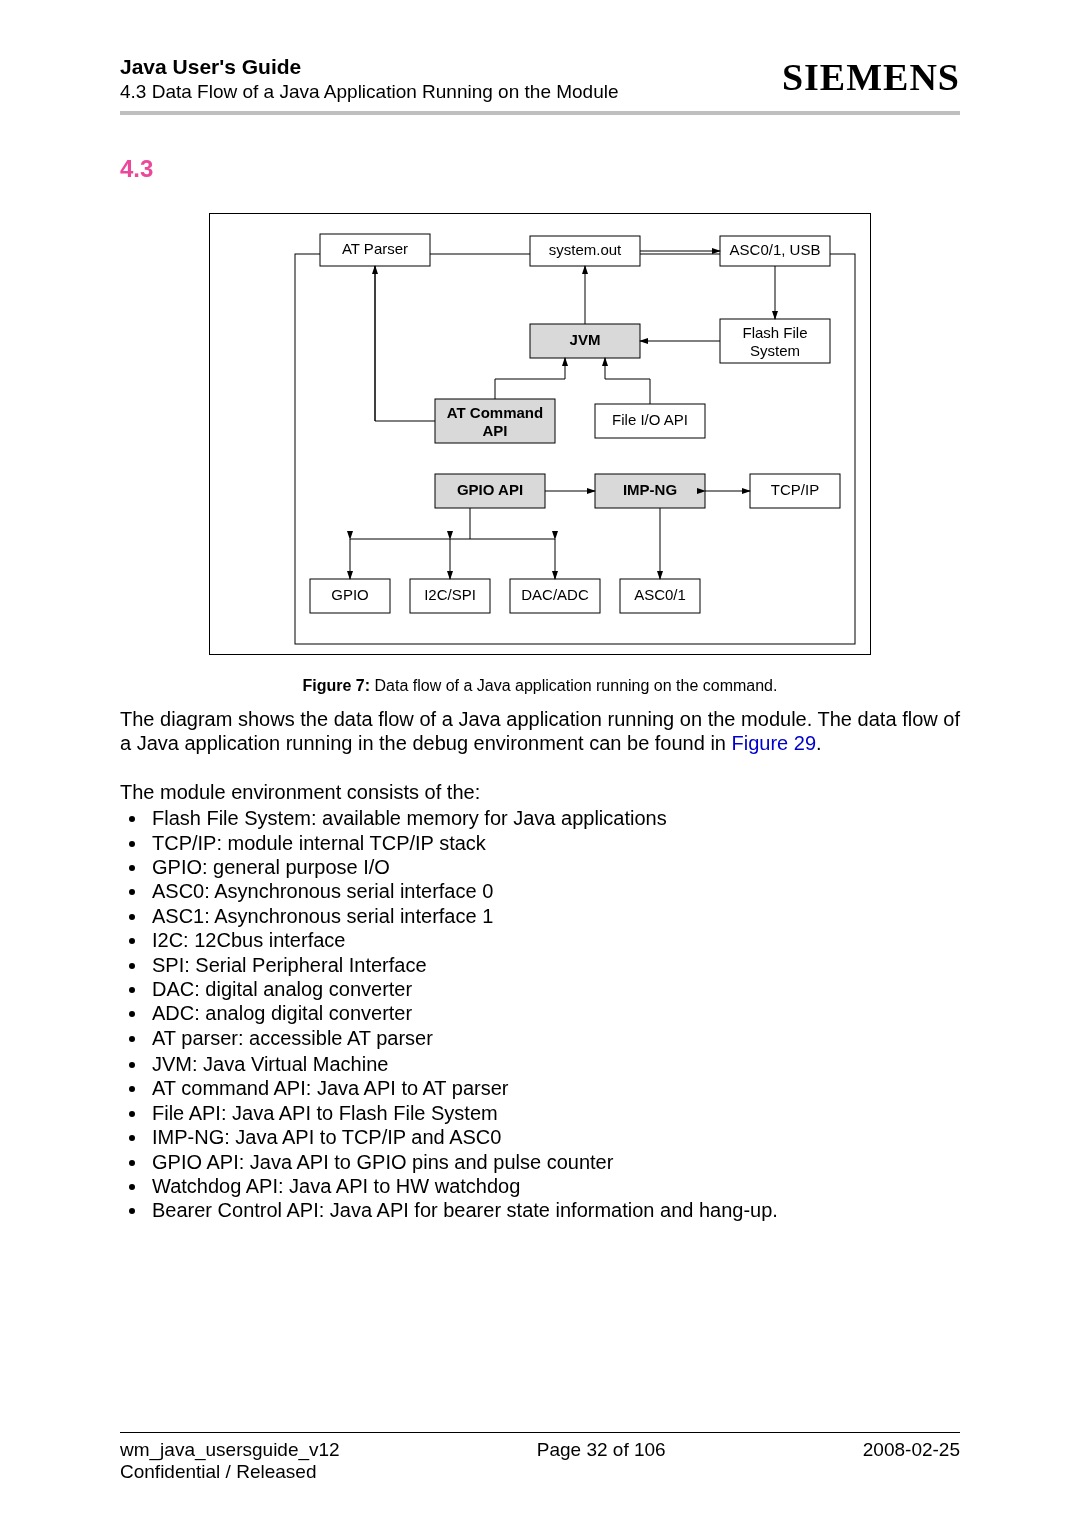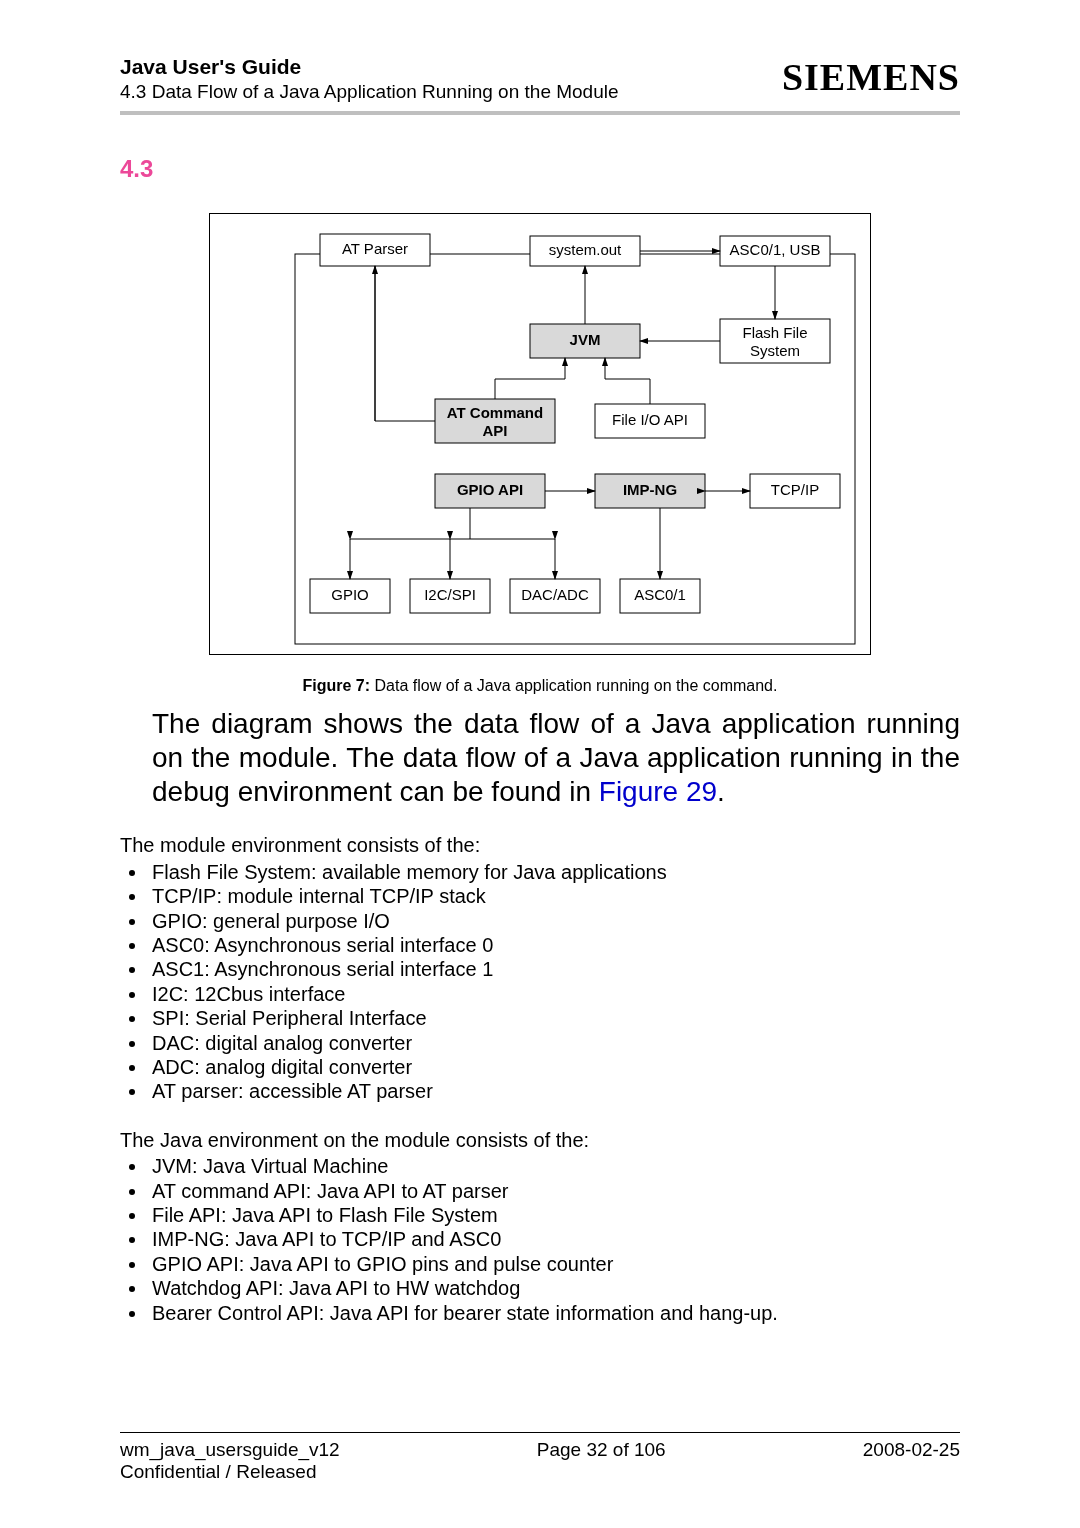--- a/index.html
+++ b/index.html
@@ -69,25 +69,24 @@
     border: 1px solid #000;
     background: #fff;
   }
   .figcap {
     text-align: center;
     font-size: 16px;
     margin-top: 22px;
   }
   .figcap-label { font-weight: bold; }
   .body-text {
-    font-size: 28px;
+    font-size: 20px;
     line-height: 1.22;
     margin-top: 12px;
     text-align: justify;
-    margin-left: 32px;
   }
   .intro-text { margin-top: 6px; font-size: 20px; line-height: 1.22; }
   a.figlink { color: #0000cc; text-decoration: none; }
   ul.bullets {
     margin: 2px 0 0 0;
     padding-left: 28px;
     font-size: 20px;
     line-height: 1.22;
   }
   ul.bullets li { margin: 0; padding-left: 4px; }
@@ -244,21 +243,20 @@
       <li>GPIO: general purpose I/O</li>
       <li>ASC0: Asynchronous serial interface 0</li>
       <li>ASC1: Asynchronous serial interface 1</li>
       <li>I2C: 12Cbus interface</li>
       <li>SPI: Serial Peripheral Interface</li>
       <li>DAC: digital analog converter</li>
       <li>ADC: analog digital converter</li>
       <li>AT parser: accessible AT parser</li>
     </ul>
 
-  <div class="intro-text" style="margin-top:24px">The Java environment on the module consists of the:</div>
   <ul class="bullets" id="list2">
       <li>JVM: Java Virtual Machine</li>
       <li>AT command API: Java API to AT parser</li>
       <li>File API: Java API to Flash File System</li>
       <li>IMP-NG: Java API to TCP/IP and ASC0</li>
       <li>GPIO API: Java API to GPIO pins and pulse counter</li>
       <li>Watchdog API: Java API to HW watchdog</li>
       <li>Bearer Control API: Java API for bearer state information and hang-up.</li>
     </ul>
 

